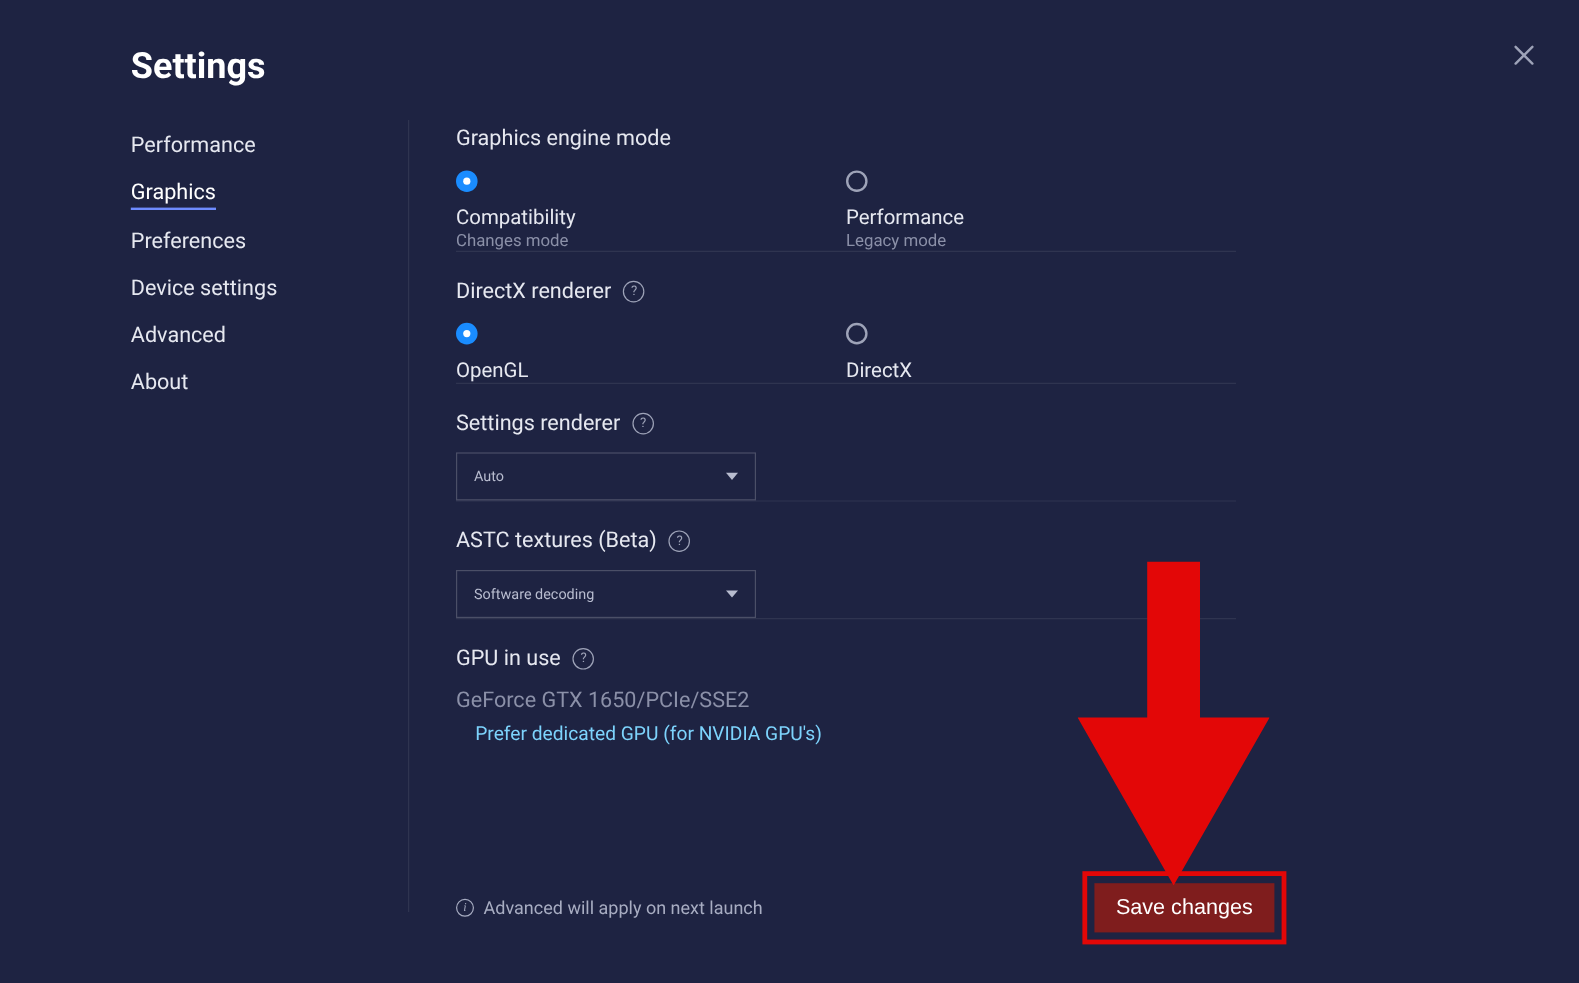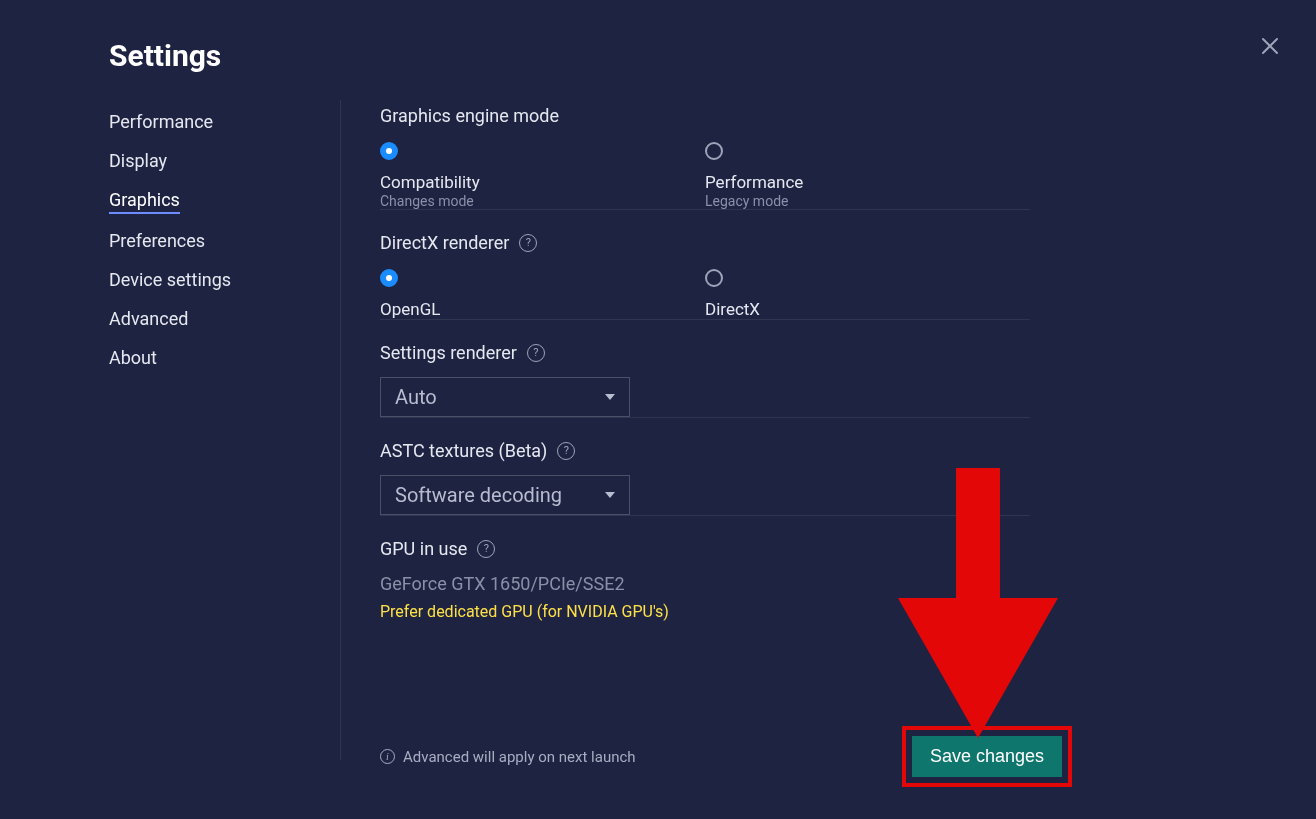--- a/index.html
+++ b/index.html
@@ -129,37 +129,38 @@
     width: 250px;
     height: 40px;
     border: 1px solid rgba(255,255,255,0.2);
     background: transparent;
     display: flex;
     align-items: center;
     justify-content: space-between;
     padding: 0 14px;
     cursor: pointer;
     color: #b8bccf;
-    font-size: 20px;
+    font-size: 12px;
   }
   .select .caret {
     width: 0; height: 0;
     border-left: 5px solid transparent;
     border-right: 5px solid transparent;
     border-top: 6px solid #b8bccf;
   }
 
   .gpu-value {
     font-size: 18px;
     color: #8b90a8;
     margin-bottom: 8px;
   }
   .gpu-note {
     font-size: 16px;
-    color: #fde047;
+    color: #7dd3fc;
+    margin-left: 16px;
   }
 
   .footer {
     position: absolute;
     left: 380px;
     bottom: 32px;
     width: 692px;
     display: flex;
     align-items: center;
     justify-content: space-between;
@@ -179,21 +180,21 @@
     font-size: 10px;
     font-style: italic;
     font-family: Georgia, serif;
   }
 
   .save-wrap {
     border: 4px solid #e30707;
     padding: 6px;
   }
   .save-btn {
-    background: #0f766e;
+    background: #7f1d1d;
     color: #ffffff;
     font-size: 18px;
     padding: 10px 18px;
     border: none;
     cursor: pointer;
   }
 
   .arrow-overlay {
     position: absolute;
     left: 898px;
@@ -210,21 +211,20 @@
 
 <div class="close-btn">
   <svg viewBox="0 0 24 24" fill="none" stroke-width="2" stroke-linecap="round">
     <line x1="5" y1="5" x2="19" y2="19"></line>
       <line x1="19" y1="5" x2="5" y2="19"></line>
   </svg>
 </div>
 
 <nav class="sidebar">
   <span class="sidebar-item">Performance</span>
-  <span class="sidebar-item">Display</span>
   <span class="sidebar-item active">Graphics</span>
   <span class="sidebar-item">Preferences</span>
   <span class="sidebar-item">Device settings</span>
   <span class="sidebar-item">Advanced</span>
   <span class="sidebar-item">About</span>
 </nav>
 
 <div class="vdiv"></div>
 
 <div class="content">

